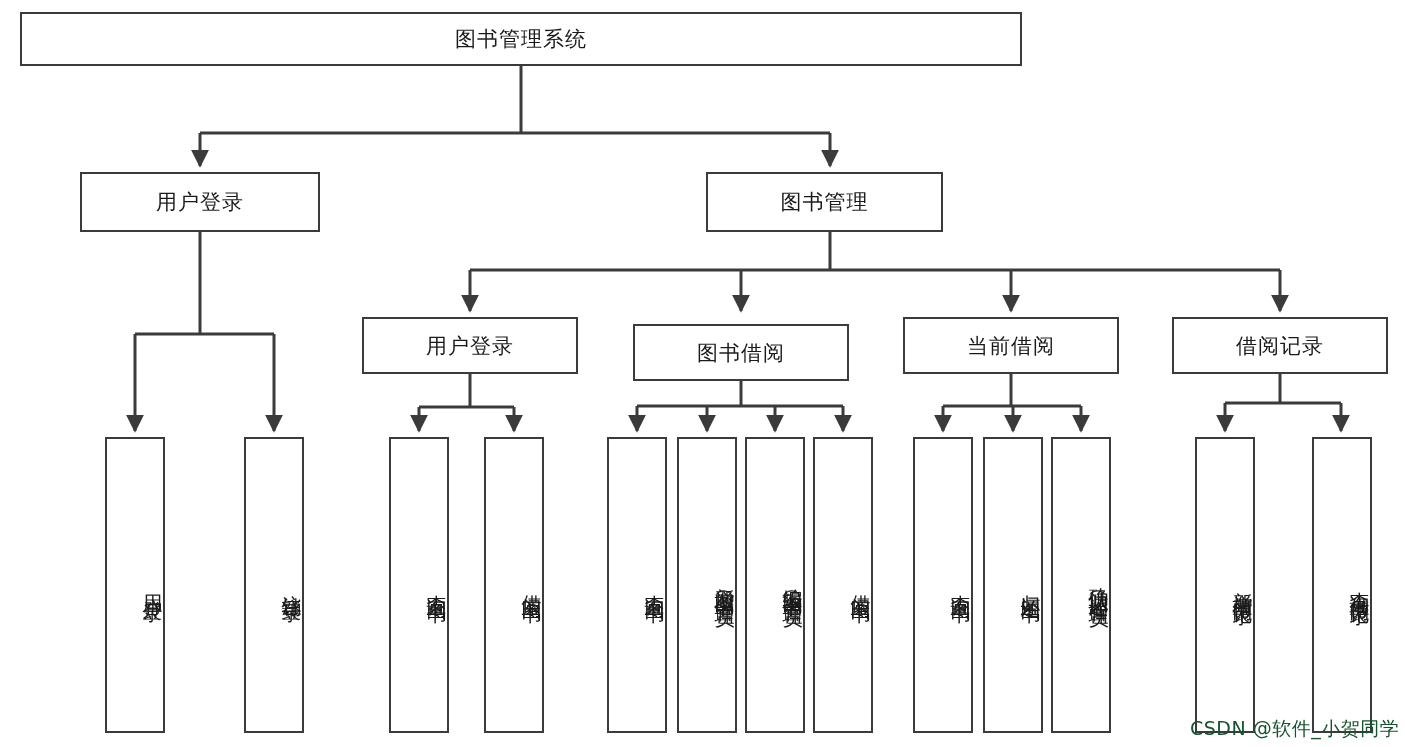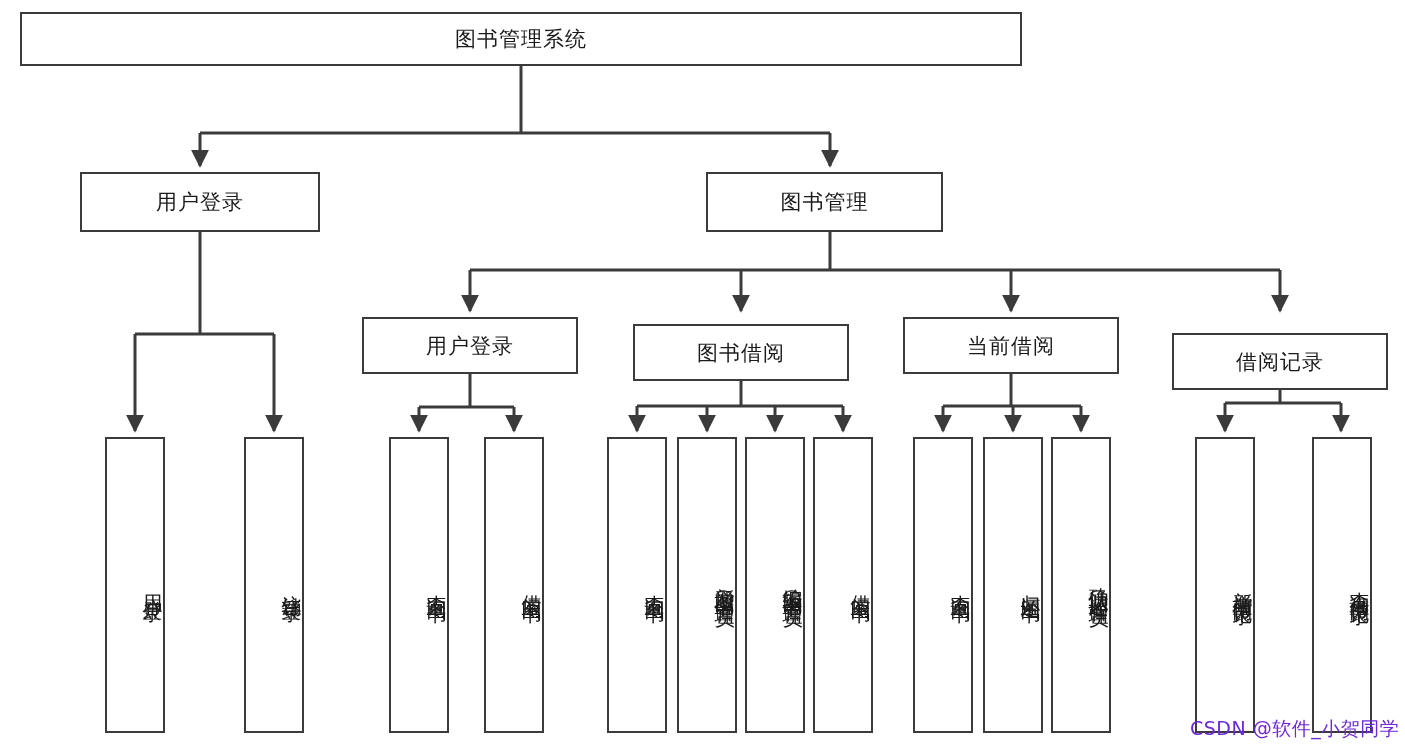--- a/index.html
+++ b/index.html
@@ -51,21 +51,21 @@
     position: absolute;
     left: 0;
     top: 0;
     width: 1405px;
     height: 747px;
     pointer-events: none;
   }
   .watermark {
     position: absolute;
     font-size: 19px;
-    color: #6d28d9;
+    color: #14532d;
     white-space: nowrap;
     letter-spacing: 0.5px;
   }
 </style>
 </head>
 <body>
 
 <div id="canvas">
 
   <svg id="edges" viewBox="0 0 1405 747" xmlns="http://www.w3.org/2000/svg">
@@ -132,21 +132,21 @@
 
   <div class="node horiz" id="node-l2-0" style="left: 362px; top: 317px; width: 216px; height: 57px;">
     <span>用户登录</span>
   </div>
   <div class="node horiz" id="node-l2-1" style="left: 633px; top: 317px; width: 216px; height: 57px; margin-top: 7px;">
     <span>图书借阅</span>
   </div>
   <div class="node horiz" id="node-l2-2" style="left: 903px; top: 317px; width: 216px; height: 57px; text-align: center;">
     <span>当前借阅</span>
   </div>
-  <div class="node horiz" id="node-l2-3" style="left: 1172px; top: 333px; width: 216px; height: 57px;">
+  <div class="node horiz" id="node-l2-3" style="left: 1172px; top: 317px; width: 216px; height: 57px;">
     <span>借阅记录</span>
   </div>
 
   <div class="node vert" id="node-leaf-0" style="left: 105px; top: 437px; width: 60px; height: 296px;">
     <span>用户登录</span>
   </div>
   <div class="node vert" id="node-leaf-1" style="left: 244px; top: 437px; width: 60px; height: 296px;">
     <span>注销登录</span>
   </div>
   <div class="node vert" id="node-leaf-2" style="left: 389px; top: 437px; width: 60px; height: 296px;">

